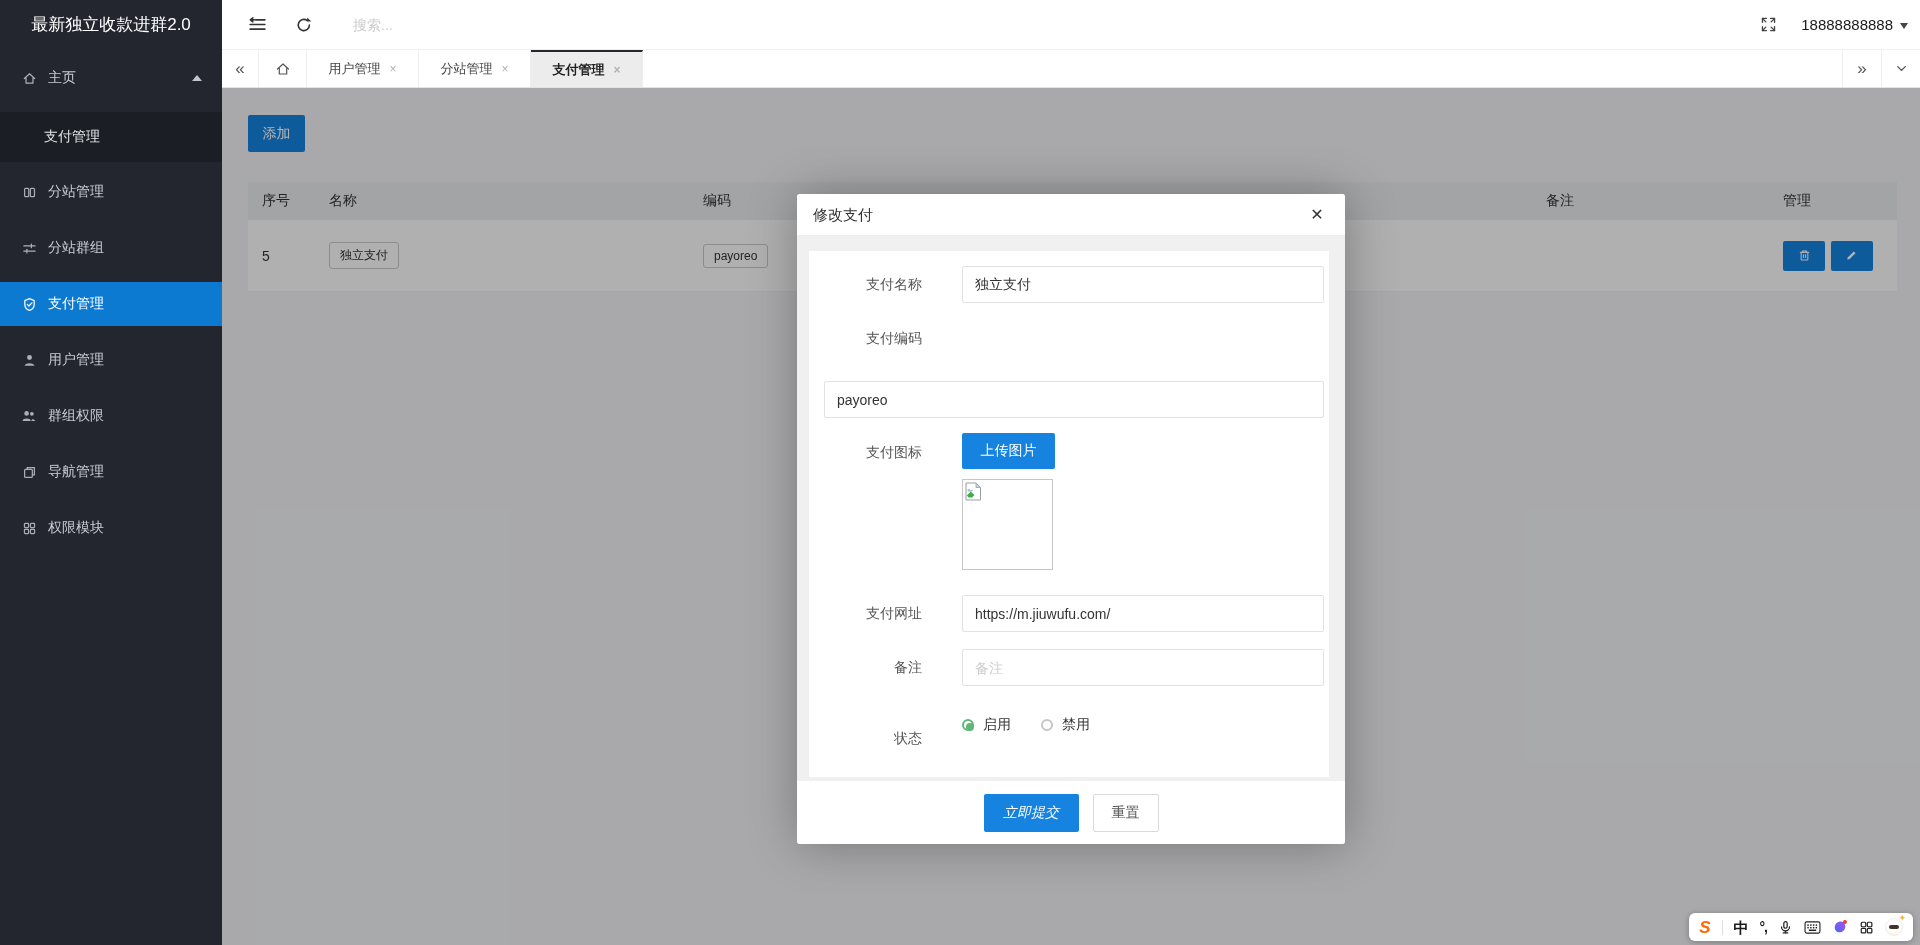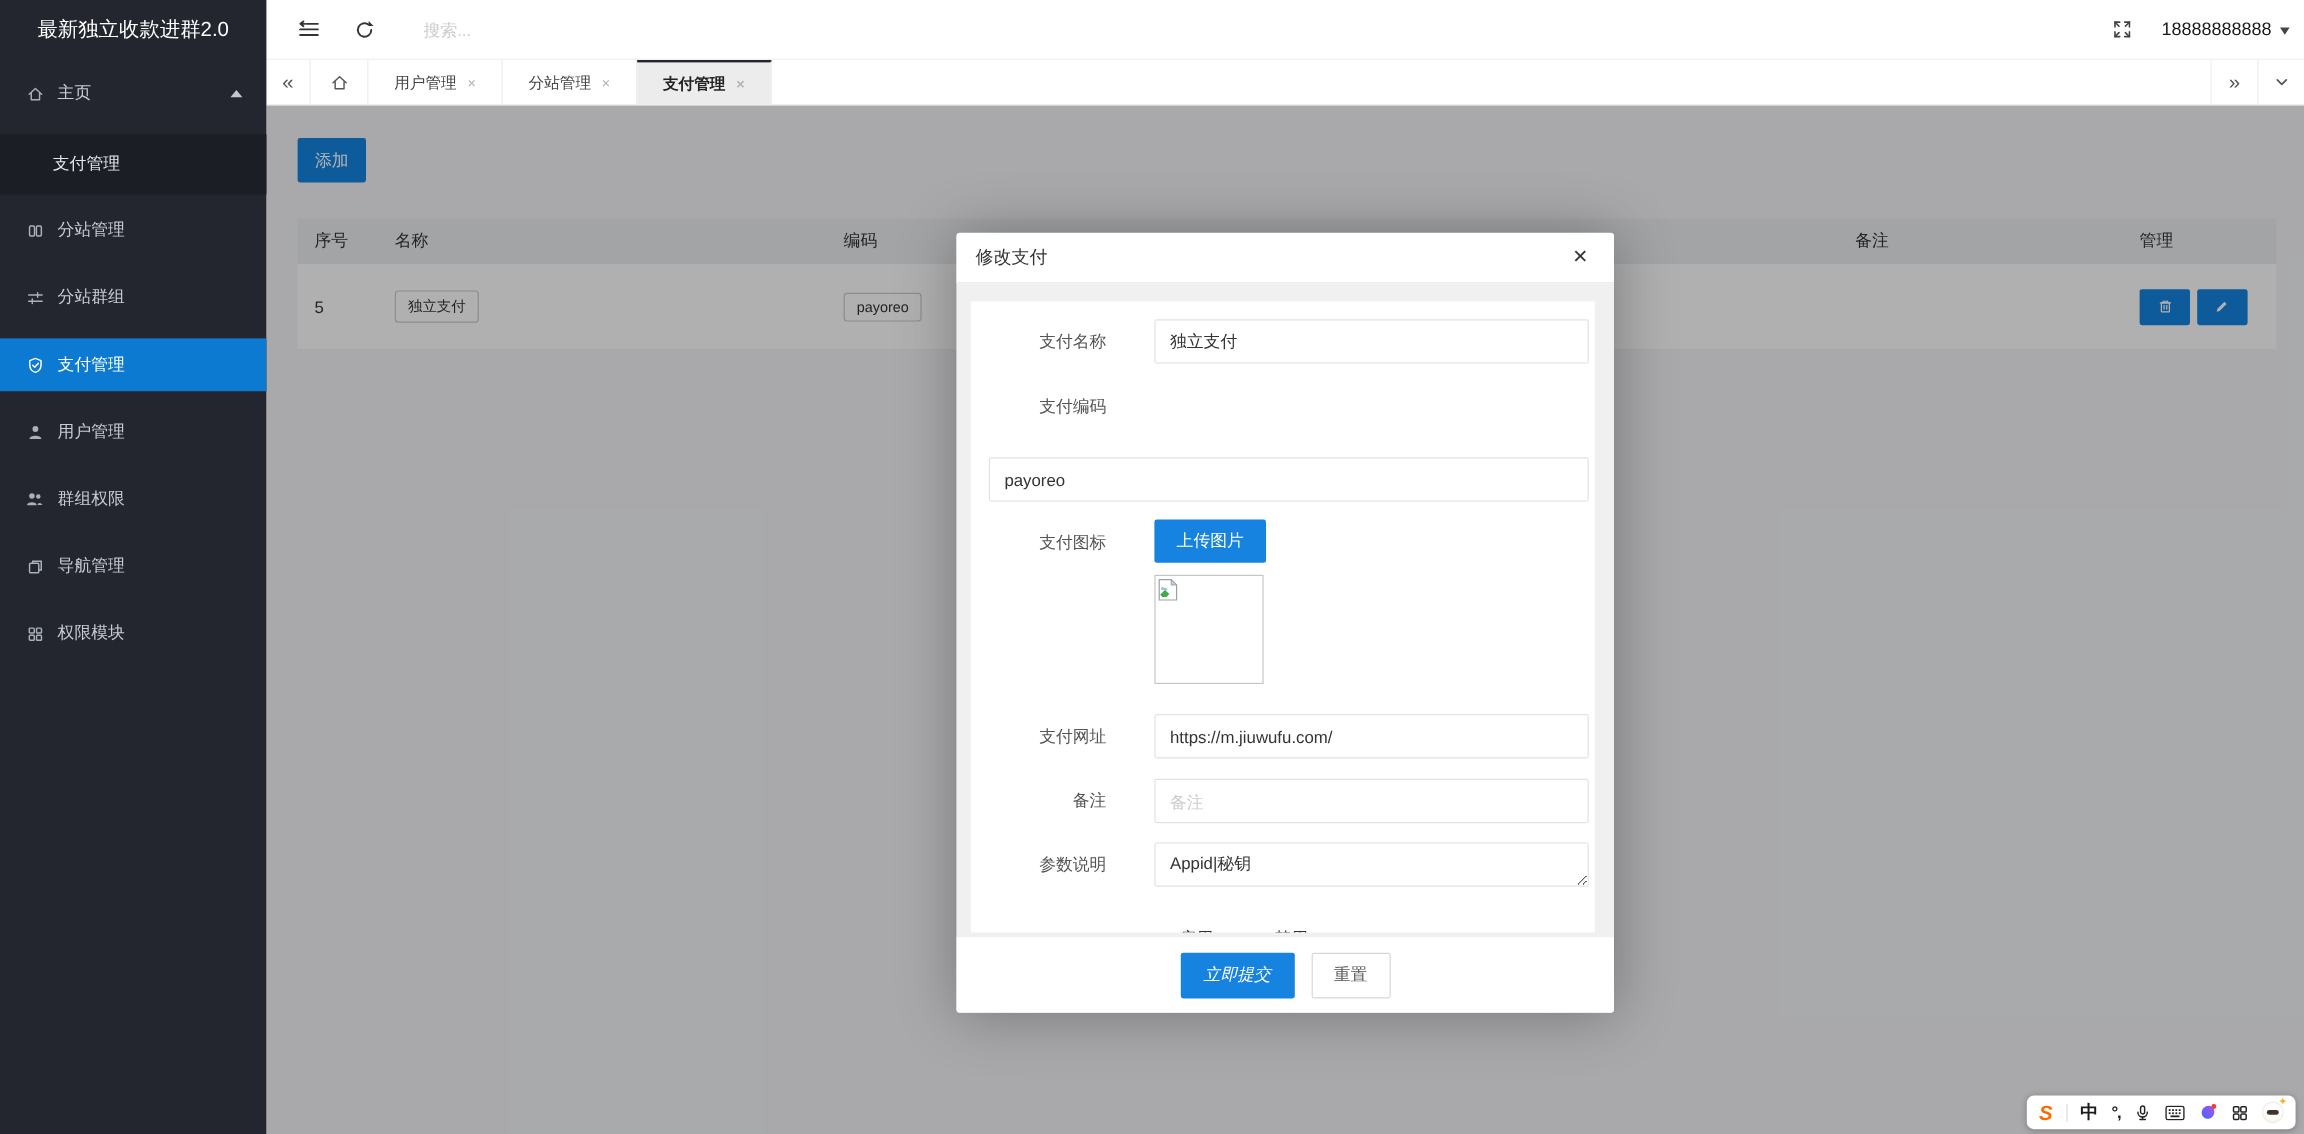--- a/index.html
+++ b/index.html
@@ -324,26 +324,20 @@
       <div class="frow">
         <span class="flabel">支付网址</span>
         <span class="ffield"><input class="f-input" value="https://m.jiuwufu.com/" style=""></span>
       </div>
 
       <div class="frow" style="margin-bottom:16px;">
         <span class="flabel">备注</span>
         <span class="ffield"><input class="f-input" placeholder="备注" style=""></span>
       </div>
 
-      <div class="frow" style="margin-bottom:21px;">
-        <span class="flabel">参数说明</span>
-        <span class="ffield">
-            <textarea class="f-area" style="">Appid|秘钥</textarea>
-          </span>
-      </div>
 
       <div class="frow status-row">
         <span class="flabel">状态</span>
         <span class="ffield" style="display:flex;align-items:center;">
           <span class="radio">
             <span class="rcirc on"></span>
             <span>启用</span>
           </span>
           <span class="radio">
             <span class="rcirc"></span>

